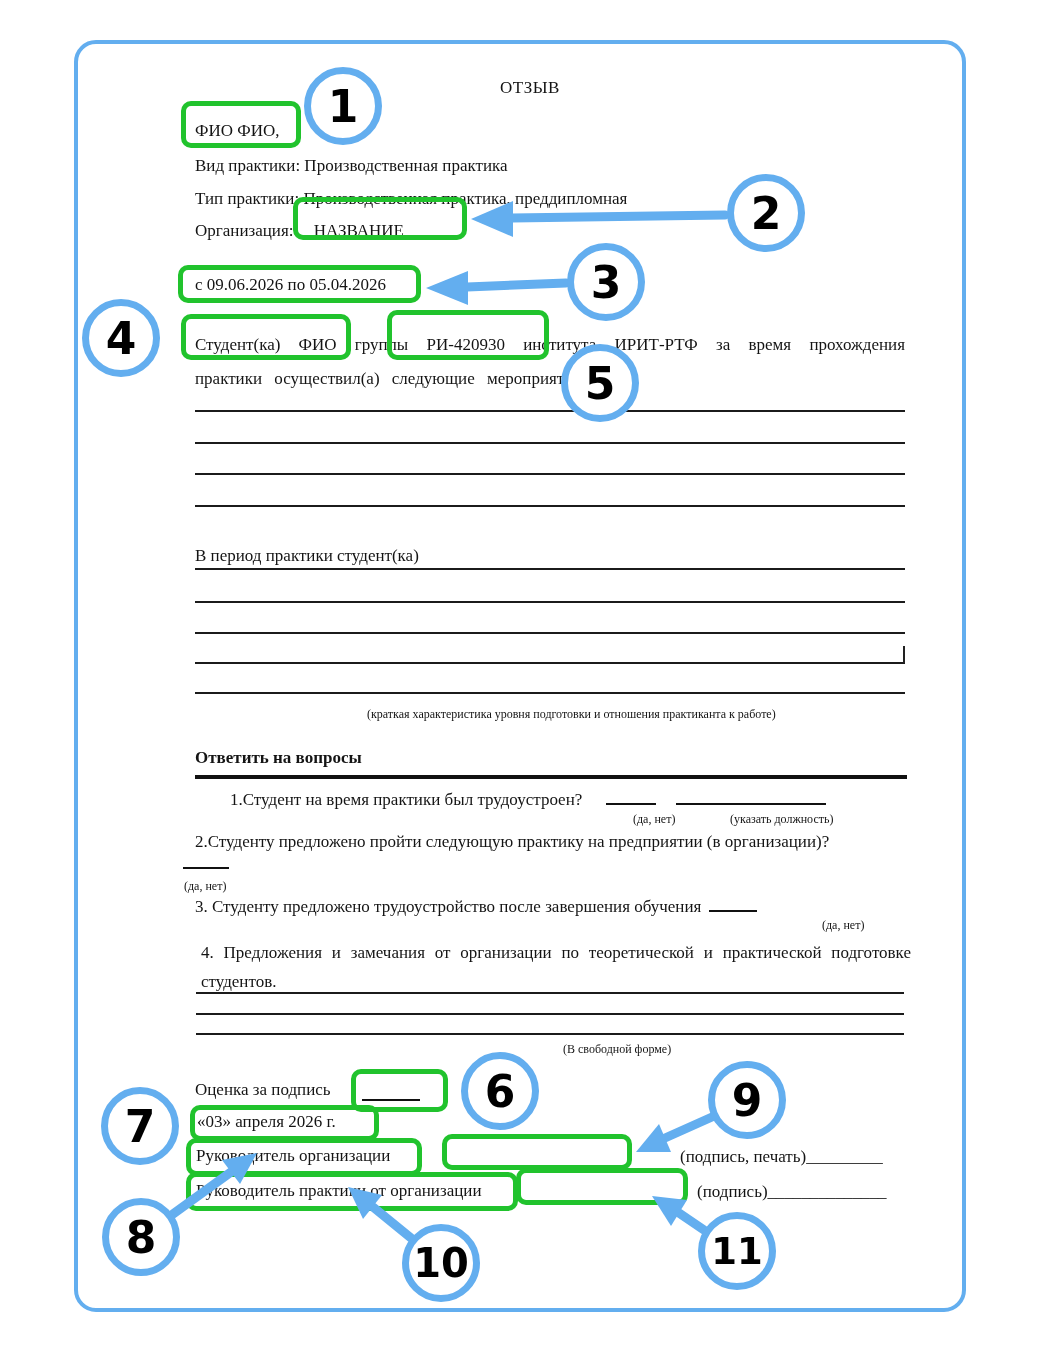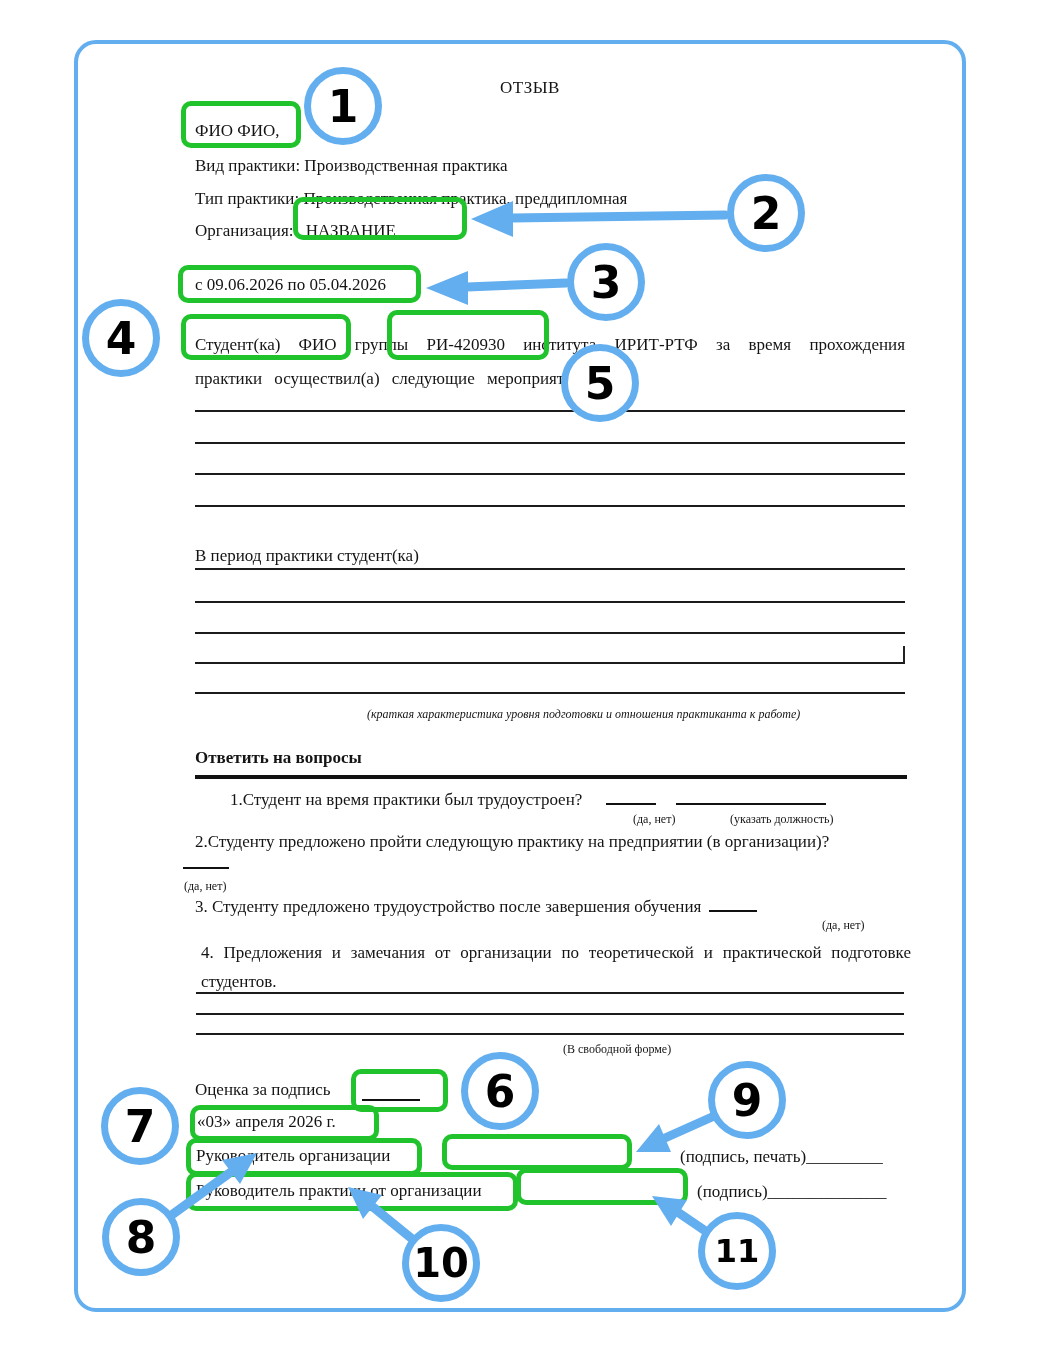--- a/index.html
+++ b/index.html
@@ -27,41 +27,41 @@
 
 <div id="stage">
   <div class="page-border"></div>
 
   <div class="t" style="left:500px;top:78px;letter-spacing:.5px;">ОТЗЫВ</div>
   <div class="t" style="left:195px;top:121px;">ФИО ФИО,</div>
   <div class="t" style="left:195px;top:156px;">Вид практики: Производственная практика</div>
   <div class="t" style="left:195px;top:189px;text-align:right;">Тип практики: Производственная практика, преддипломная</div>
   <div class="t" style="left:195px;top:221px;">
     <span>Организация:</span>
-    <span style="margin-left:8px;">НАЗВАНИЕ</span>
+    <span style="margin-left:16px;">НАЗВАНИЕ</span>
   </div>
   <div class="t" style="left:195px;top:275px;">с 09.06.2026  по 05.04.2026</div>
 
   <div class="para" style="left:195px;top:328px;width:710px;line-height:34px;word-spacing:8px;">Студент(ка) ФИО группы РИ-420930 института ИРИТ-РТФ за время прохождения практики осуществил(а) следующие мероприятия:</div>
 
   <div class="rule" style="top:410px;"></div>
   <div class="rule" style="top:442px;"></div>
   <div class="rule" style="top:473px;"></div>
   <div class="rule" style="top:505px;"></div>
 
   <div class="t" style="left:195px;top:521px;margin-top:25px;">В период практики студент(ка)</div>
 
   <div class="rule" style="top:568px;"></div>
   <div class="rule" style="top:601px;"></div>
   <div class="rule" style="top:632px;"></div>
   <div class="rule" style="top:662px;"></div>
   <div class="tick"></div>
   <div class="rule" style="top:692px;"></div>
 
-  <div class="t small" style="left:367px;top:707px;font-style:italic;">(краткая характеристика уровня подготовки и отношения практиканта к работе)</div>
+  <div class="t small" style="left:367px;top:707px;">(краткая характеристика уровня подготовки и отношения практиканта к работе)</div>
 
   <div class="t bold" style="left:195px;top:748px;">Ответить на вопросы</div>
   <div class="divider"></div>
 
   <div class="t" style="left:195px;top:788px;margin-left:35px;">
     <span>1.Студент на время практики был трудоустроен?</span><span class="bl" style="width:50px;margin-left:24px;"></span><span class="bl" style="width:150px;margin-left:20px;"></span>
   </div>
   <div class="t small" style="left:633px;top:812px;">(да, нет)</div>
   <div class="t small" style="left:730px;top:812px;">(указать должность)</div>
 
@@ -125,14 +125,14 @@
   <div class="circle" style="left:304px;top:67px;">1</div>
   <div class="circle" style="left:727px;top:174px;">2</div>
   <div class="circle" style="left:567px;top:243px;">3</div>
   <div class="circle" style="left:82px;top:299px;">4</div>
   <div class="circle" style="left:561px;top:344px;">5</div>
   <div class="circle" style="left:461px;top:1052px;">6</div>
   <div class="circle" style="left:101px;top:1087px;">7</div>
   <div class="circle" style="left:102px;top:1198px;">8</div>
   <div class="circle" style="left:708px;top:1061px;">9</div>
   <div class="circle" style="left:402px;top:1224px;font-size:40px;">10</div>
-  <div class="circle" style="left:698px;top:1212px;font-size:32px;">11</div>
+  <div class="circle" style="left:698px;top:1212px;font-size:37px;">11</div>
 </div>
 
 </body></html>

